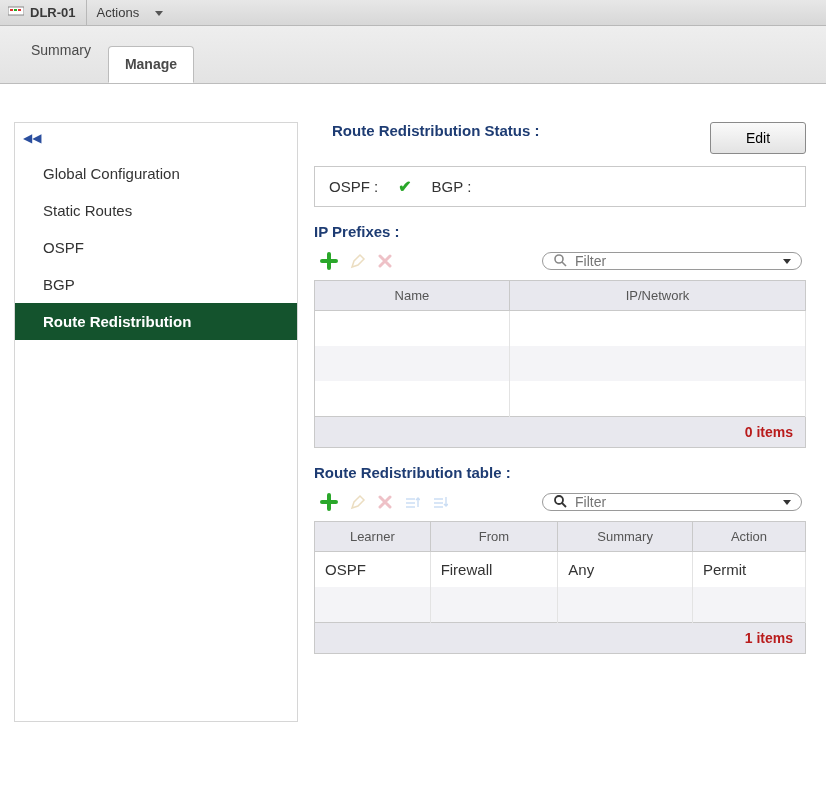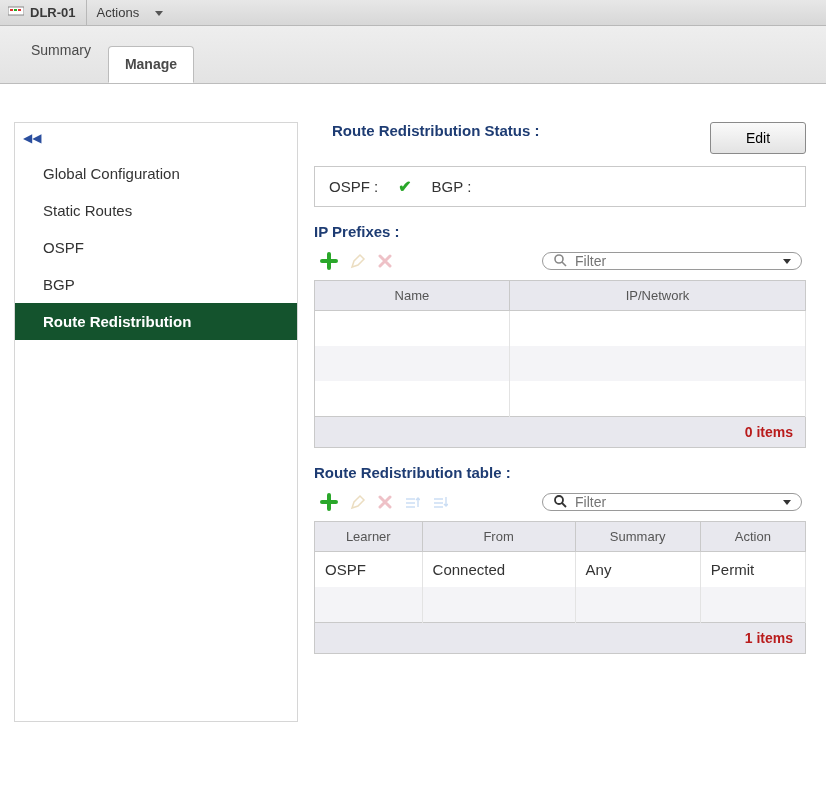--- a/index.html
+++ b/index.html
@@ -215,21 +215,21 @@
             <tr>
           <th>Learner</th>
           <th>From</th>
           <th>Summary</th>
           <th>Action</th>
         </tr>
           </thead>
         <tbody>
           <tr>
             <td>OSPF</td>
-            <td>Connected</td>
+            <td>Firewall</td>
             <td>Any</td>
             <td>Permit</td>
           </tr>
           <tr class="alt">
               <td>&nbsp;</td>
               <td>&nbsp;</td>
               <td>&nbsp;</td>
               <td>&nbsp;</td>
             </tr>
         </tbody>

